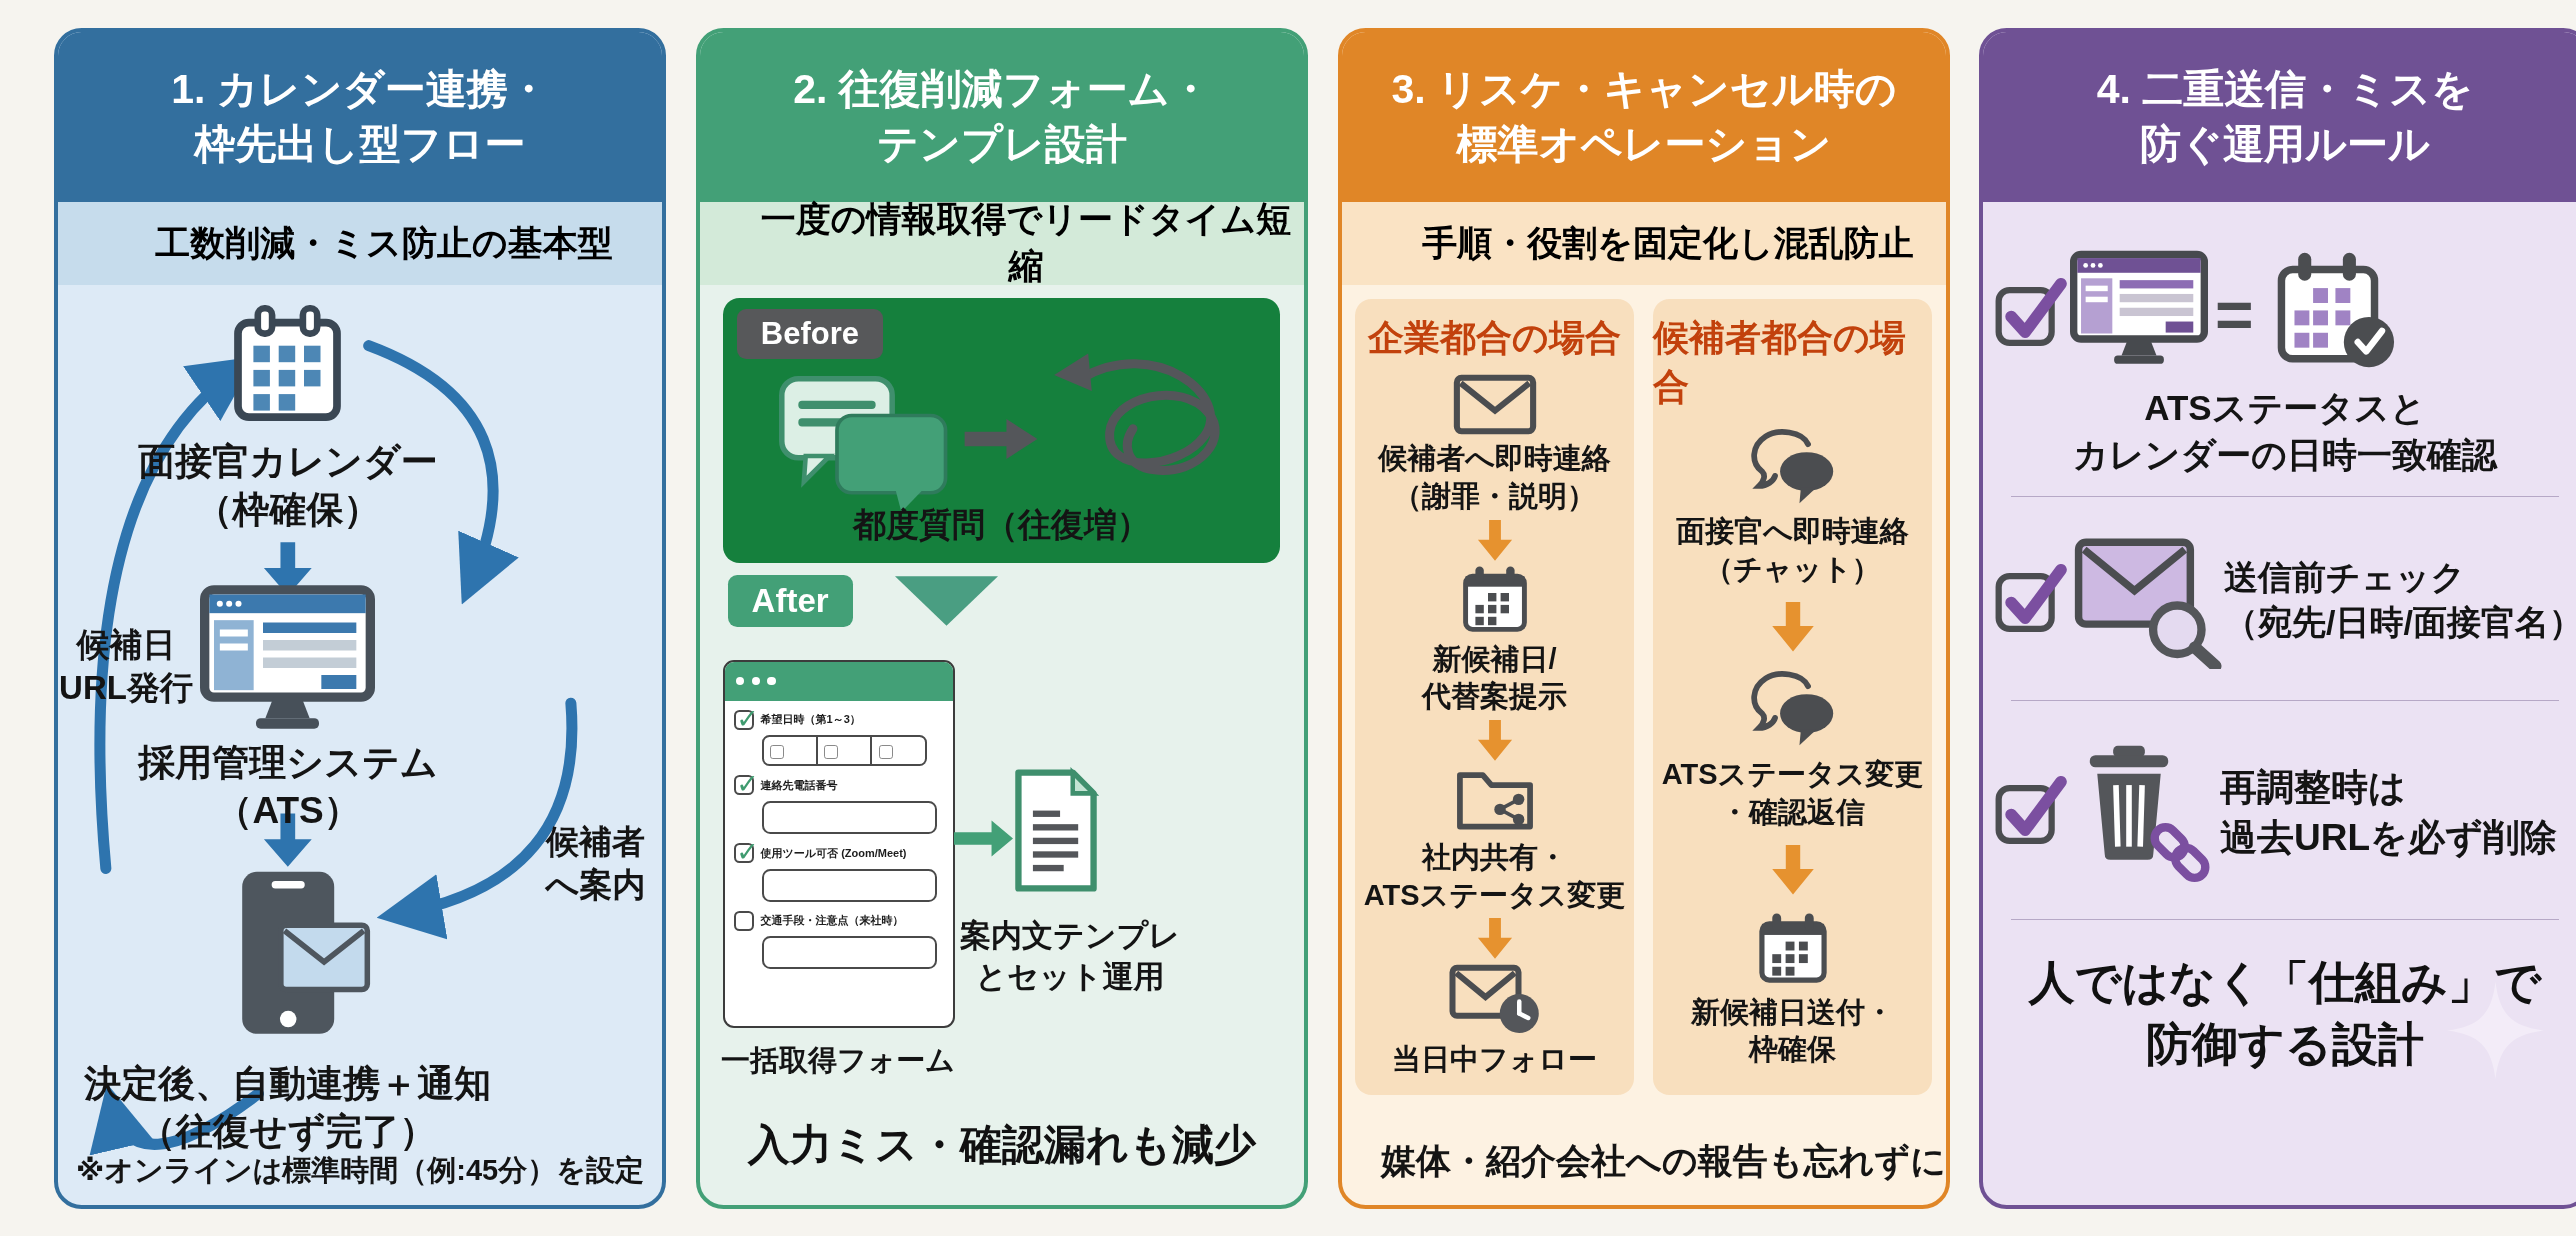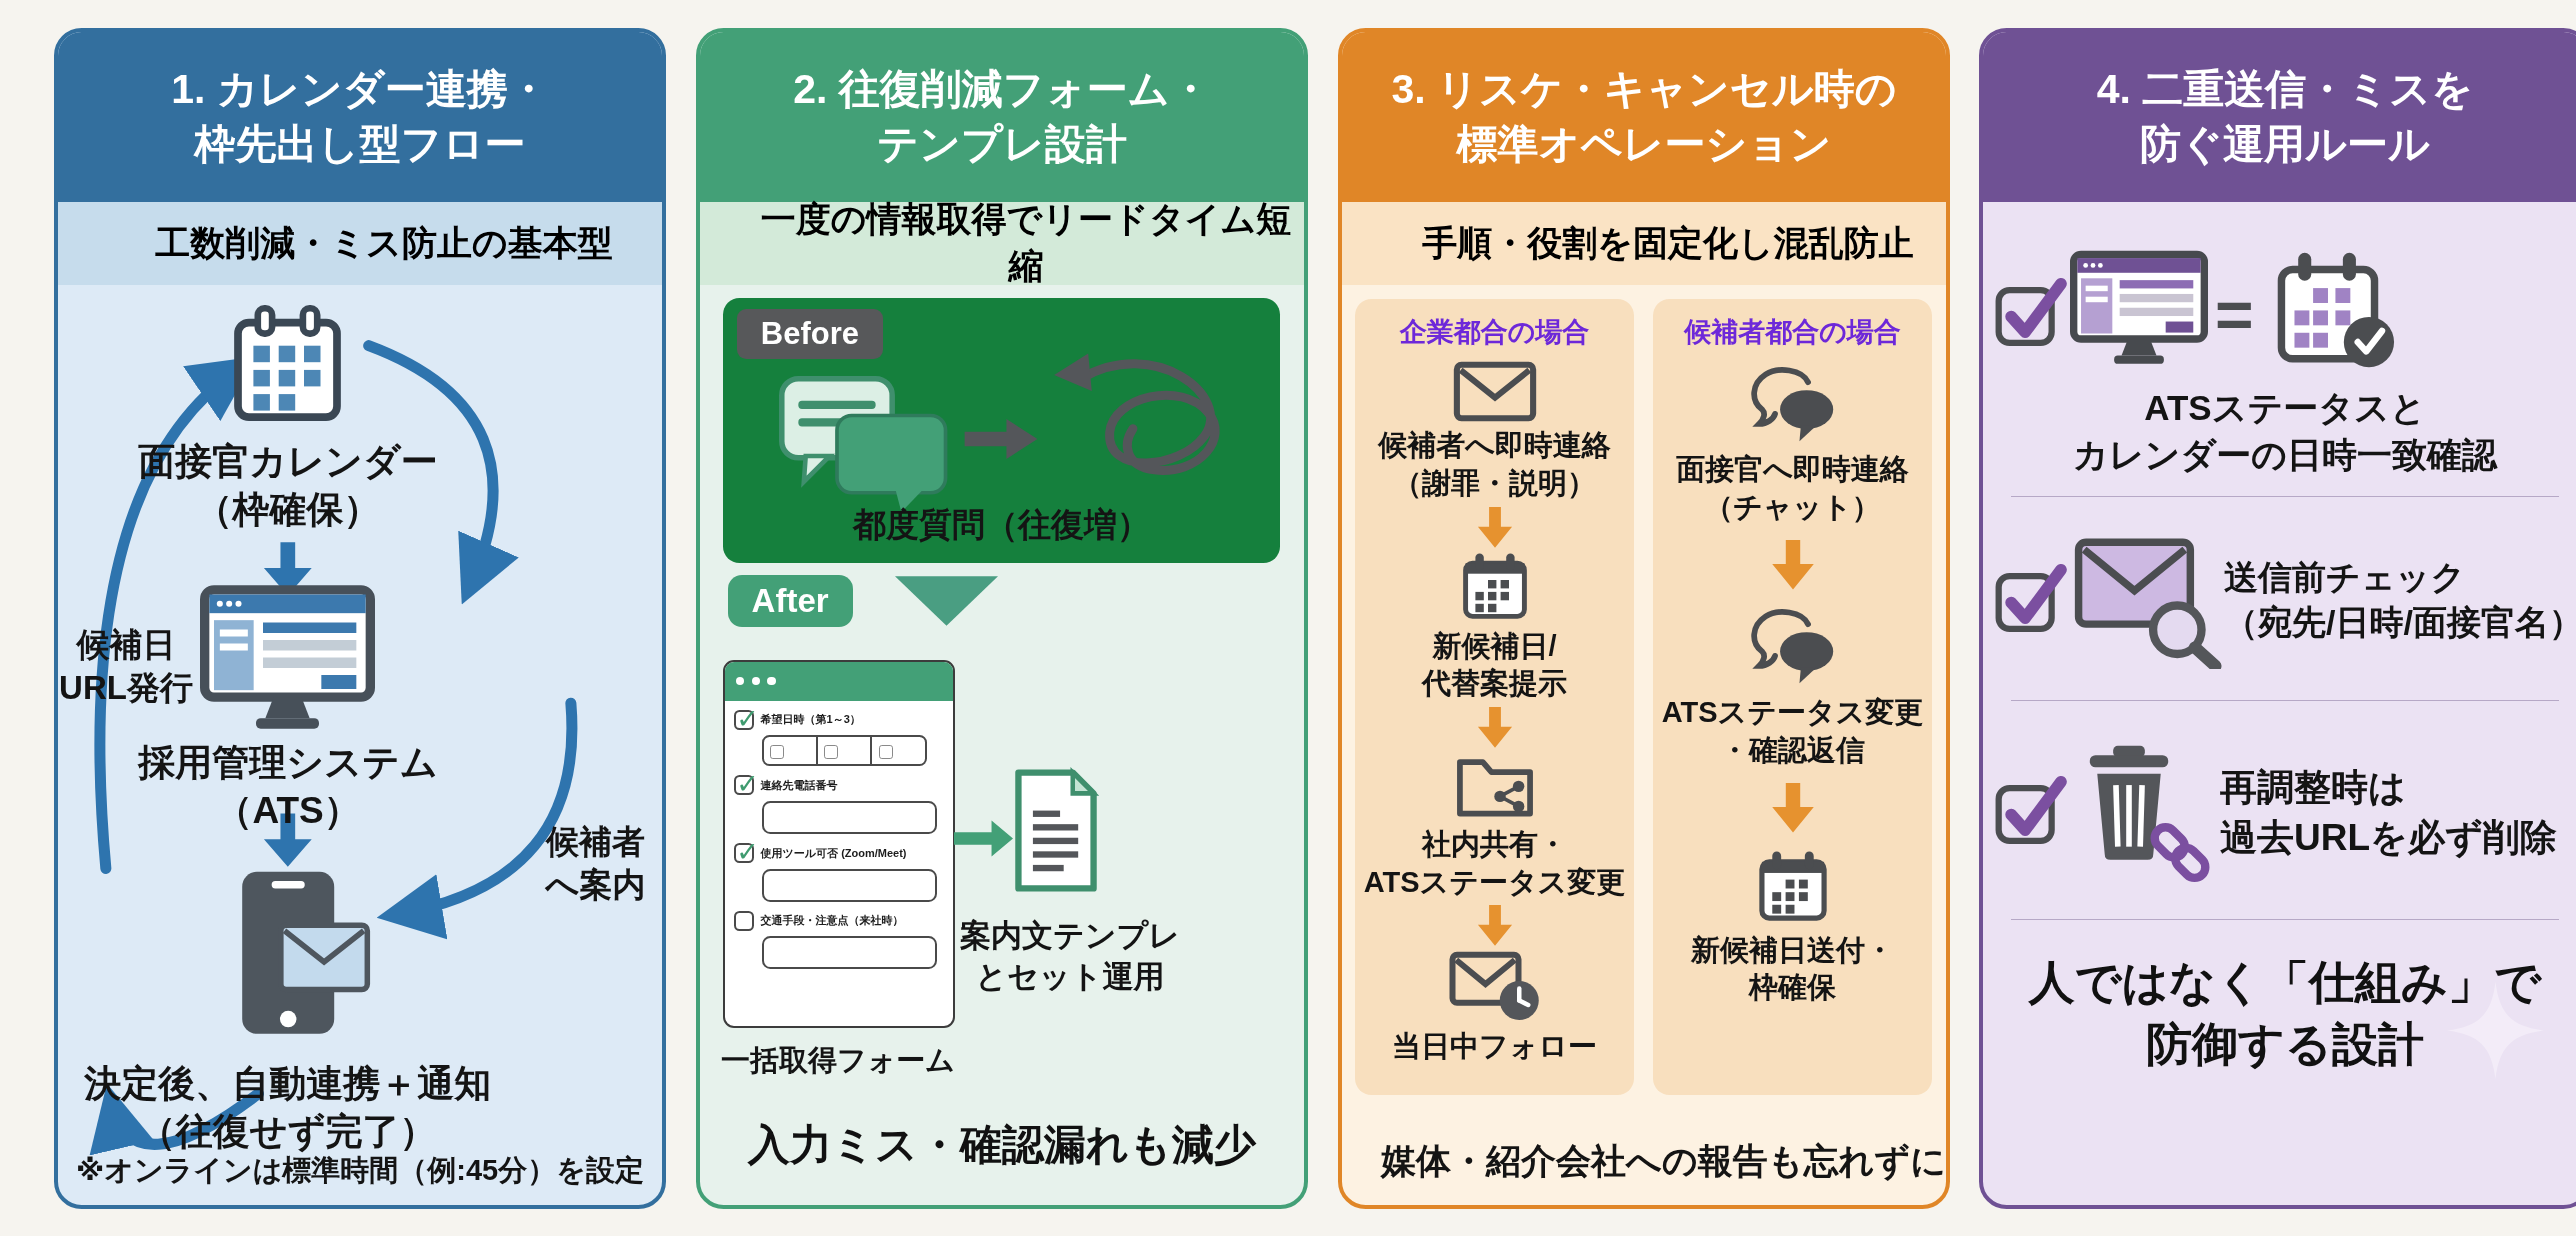--- a/index.html
+++ b/index.html
@@ -27,21 +27,21 @@
   .p1 .psub{background:var(--p1-sub);} .p2 .psub{background:var(--p2-sub);}
   .p3 .psub{background:var(--p3-sub);} .p4 .psub{background:var(--p4-sub);}
   .pbody{position:relative;height:919px;}
   .abs{position:absolute;}
   .flabel{position:absolute;font-weight:bold;color:#141414;text-align:center;
           white-space:pre-line;line-height:1.32;}
   
   .before-box{position:absolute;left:23px;top:13px;width:557px;height:265px;background:#15803d;border-radius:16.5px;}
   .badge{position:absolute;font-weight:bold;color:#fff;border-radius:9.2px;padding:7.4px 24px;}
   .badge.dark{background:var(--p2-gray);font-size:31px;left:13.8px;top:11px;}
-  .badge.green{background:var(--p2-accent);font-size:33px;left:27.6px;top:290px;border-radius:14px;}
+  .badge.green{background:var(--p2-accent);font-size:33px;left:27.6px;top:290px;}
   .before-caption{position:absolute;left:0;right:0;bottom:14.7px;text-align:center;font-size:33px;font-weight:bold;color:#141414;}
   .form-window{position:absolute;left:23px;top:375px;width:232px;height:368px;background:#fff;
                border:2.8px solid #3c3c3c;border-radius:11px;overflow:hidden;}
   .fw-bar{height:39px;background:var(--p2-accent);display:flex;align-items:center;padding-left:11px;gap:7.4px;}
   .fw-dot{width:8.3px;height:8.3px;border-radius:50%;background:#fff;}
   .fw-body{padding:9.2px 9.2px;}
   .fitem{margin-bottom:9.2px;}
   .fitem-row{display:flex;align-items:center;gap:6.4px;}
   .fcheckbox{width:20px;height:20px;border:2.8px solid #4a4a4a;border-radius:5.5px;position:relative;flex:none;background:#fff;}
   .fcheckbox.checked::after{content:"✓";position:absolute;left:0px;top:-9.2px;font-size:27px;font-weight:bold;color:#3f9b6f;}
@@ -49,21 +49,21 @@
   .fsubrow{display:flex;margin:5.5px 0 0 27.6px;}
   .fcell{width:57px;height:31px;border:2.8px solid #4a4a4a;background:#fff;position:relative;margin-left:-2.8px;}
   .fcell:first-child{margin-left:0;border-radius:7.4px 0 0 7.4px;}
   .fcell:last-child{border-radius:0 7.4px 7.4px 0;}
   .fcell::after{content:"";position:absolute;left:6.4px;top:7.4px;width:12px;height:12px;border:1.8px solid #8a8a8a;border-radius:2.8px;}
   .finput{height:33px;border:2.8px solid #4a4a4a;border-radius:8.3px;margin:5.5px 0 0 27.6px;width:175px;background:#fff;}
   
   .p3col{position:absolute;top:14.7px;width:279px;height:796px;background:var(--p3-col);border-radius:16.5px;
          display:flex;flex-direction:column;align-items:center;padding-top:14.7px;}
   .p3col.left{left:13px;} .p3col.right{left:311px;}
-  .p3head{font-size:27px;font-weight:bold;color:#6d28d9;}
+  .p3head{font-size:36px;font-weight:bold;color:#c2410c;}
   .p3lbl{font-size:29px;font-weight:bold;color:#141414;text-align:center;white-space:pre-line;line-height:1.3;}
   .p3footer{position:absolute;left:0;right:0;bottom:18.4px;text-align:right;font-size:35px;font-weight:bold;color:#141414;}
   
   .p4caption{position:absolute;font-weight:bold;color:#141414;white-space:pre-line;line-height:1.35;}
   .divider{position:absolute;left:27.6px;right:27.6px;height:1.8px;background:#b6a8c6;}
   .bottom-msg{position:absolute;left:0;right:0;text-align:center;font-weight:bold;color:#111;white-space:pre-line;line-height:1.35;}
 </style>
 </head>
 <body>
 

